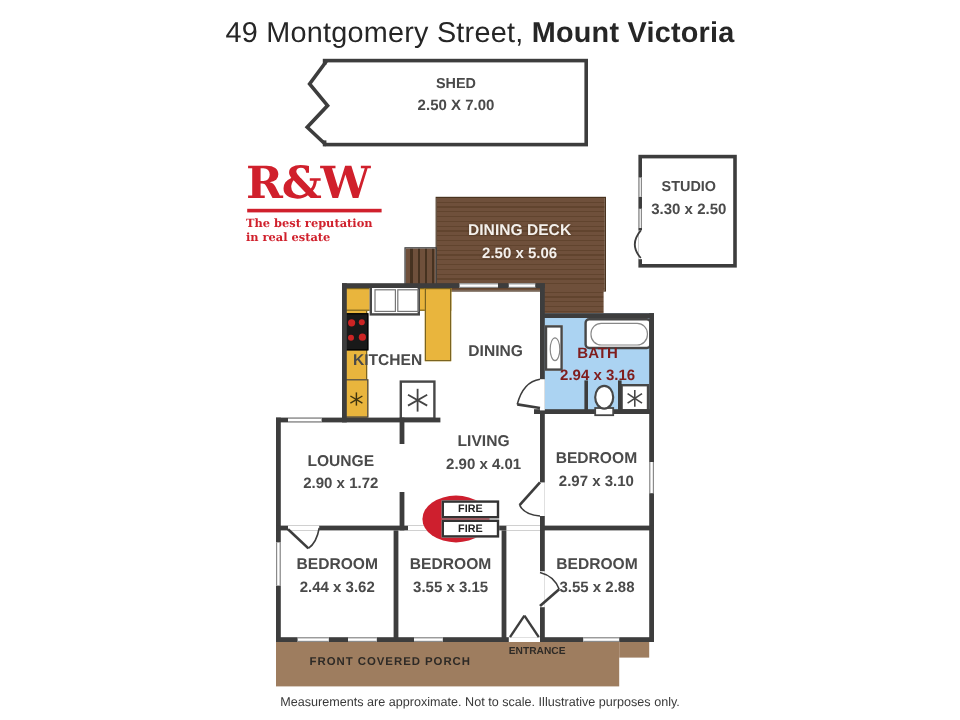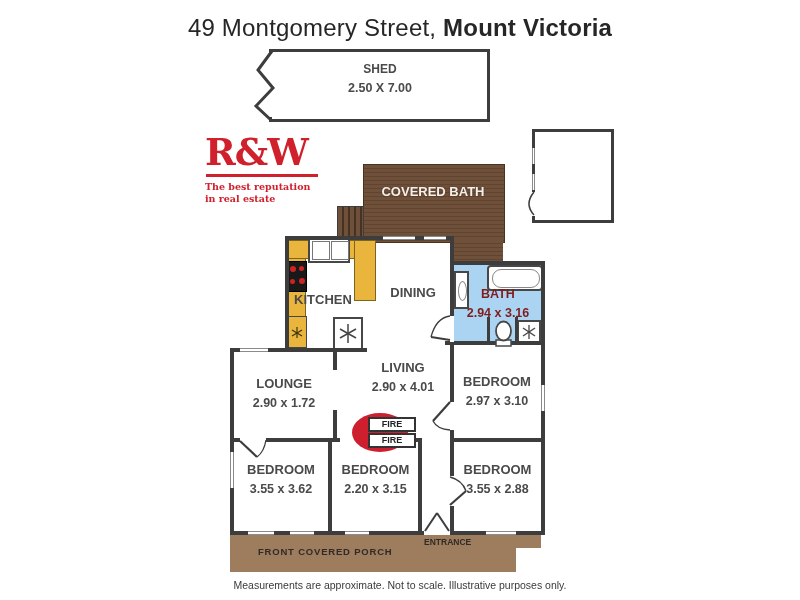--- a/index.html
+++ b/index.html
@@ -60,26 +60,31 @@
   <div class="gap" style="left:265px;top:54px;width:10px;height:63px;"></div>
   <div class="room-label" style="left:280px;top:60px;width:200px;font-size:12px;">
     <div>SHED</div>
     <div class="dims">2.50 X 7.00</div>
   </div>
 
   <div class="outline-box" style="left:532px;top:129px;width:82px;height:94px;"></div>
   <div class="win-v" style="left:532px;top:148px;width:3px;height:16px;"></div>
   <div class="win-v" style="left:532px;top:174px;width:3px;height:16px;"></div>
   <div class="gap" style="left:532px;top:192px;width:3px;height:24px;"></div>
+  <div class="room-label" style="left:535px;top:146px;width:78px;font-size:12px;">
+    <div>STUDIO</div>
+    <div class="dims">3.30 x 2.50</div>
+  </div>
 
   <div class="deck" style="left:363px;top:164px;width:140px;height:77px;border:1px solid #49331f;"></div>
   <div class="deck" style="left:453px;top:240px;width:50px;height:23px;"></div>
   <div class="stairs" style="left:337px;top:206px;width:27px;height:34px;"></div>
   <div class="room-label white" style="left:363px;top:182px;width:140px;">
-    <div>COVERED BATH</div>
+    <div>DINING DECK</div>
+    <div class="dims">2.50 x 5.06</div>
   </div>
 
   <div class="bath-fill" style="background:#abd3f2;"></div>
 
   <div class="porch" style="left:230px;top:535px;width:286px;height:37px;background:#9e7d5f;"></div>
   <div class="porch" style="left:516px;top:535px;width:25px;height:13px;background:#9e7d5f;"></div>
   <div class="small-label" style="left:424px;top:537px;font-size:8.5px;">ENTRANCE</div>
   <div class="small-label" style="left:258px;top:546px;font-size:9.5px;letter-spacing:.8px;">FRONT COVERED  PORCH</div>
 
   <div class="counter" style="left:287px;top:240px;width:19px;height:108px;background:#e9b53d;"></div>
@@ -166,25 +171,25 @@
   <div class="room-label" style="left:355px;top:358px;width:96px;">
     <div>LIVING</div>
     <div class="dims">2.90 x 4.01</div>
   </div>
   <div class="room-label" style="left:452px;top:372px;width:90px;">
     <div>BEDROOM</div>
     <div class="dims">2.97 x 3.10</div>
   </div>
   <div class="room-label" style="left:233px;top:460px;width:96px;">
     <div>BEDROOM</div>
-    <div class="dims">3.55 x 3.62</div>
+    <div class="dims">2.44 x 3.62</div>
   </div>
   <div class="room-label" style="left:332px;top:460px;width:87px;">
     <div>BEDROOM</div>
-    <div class="dims">2.20 x 3.15</div>
+    <div class="dims">3.55 x 3.15</div>
   </div>
   <div class="room-label" style="left:453px;top:460px;width:89px;">
     <div>BEDROOM</div>
     <div class="dims">3.55 x 2.88</div>
   </div>
 
   <svg class="overlay" width="800" height="600" viewBox="0 0 800 600">
     <g stroke="#3d3d3d" stroke-width="3" fill="none">
       <polyline points="272,51 258,70 273,88 256,106 272,121"></polyline>
     </g>

